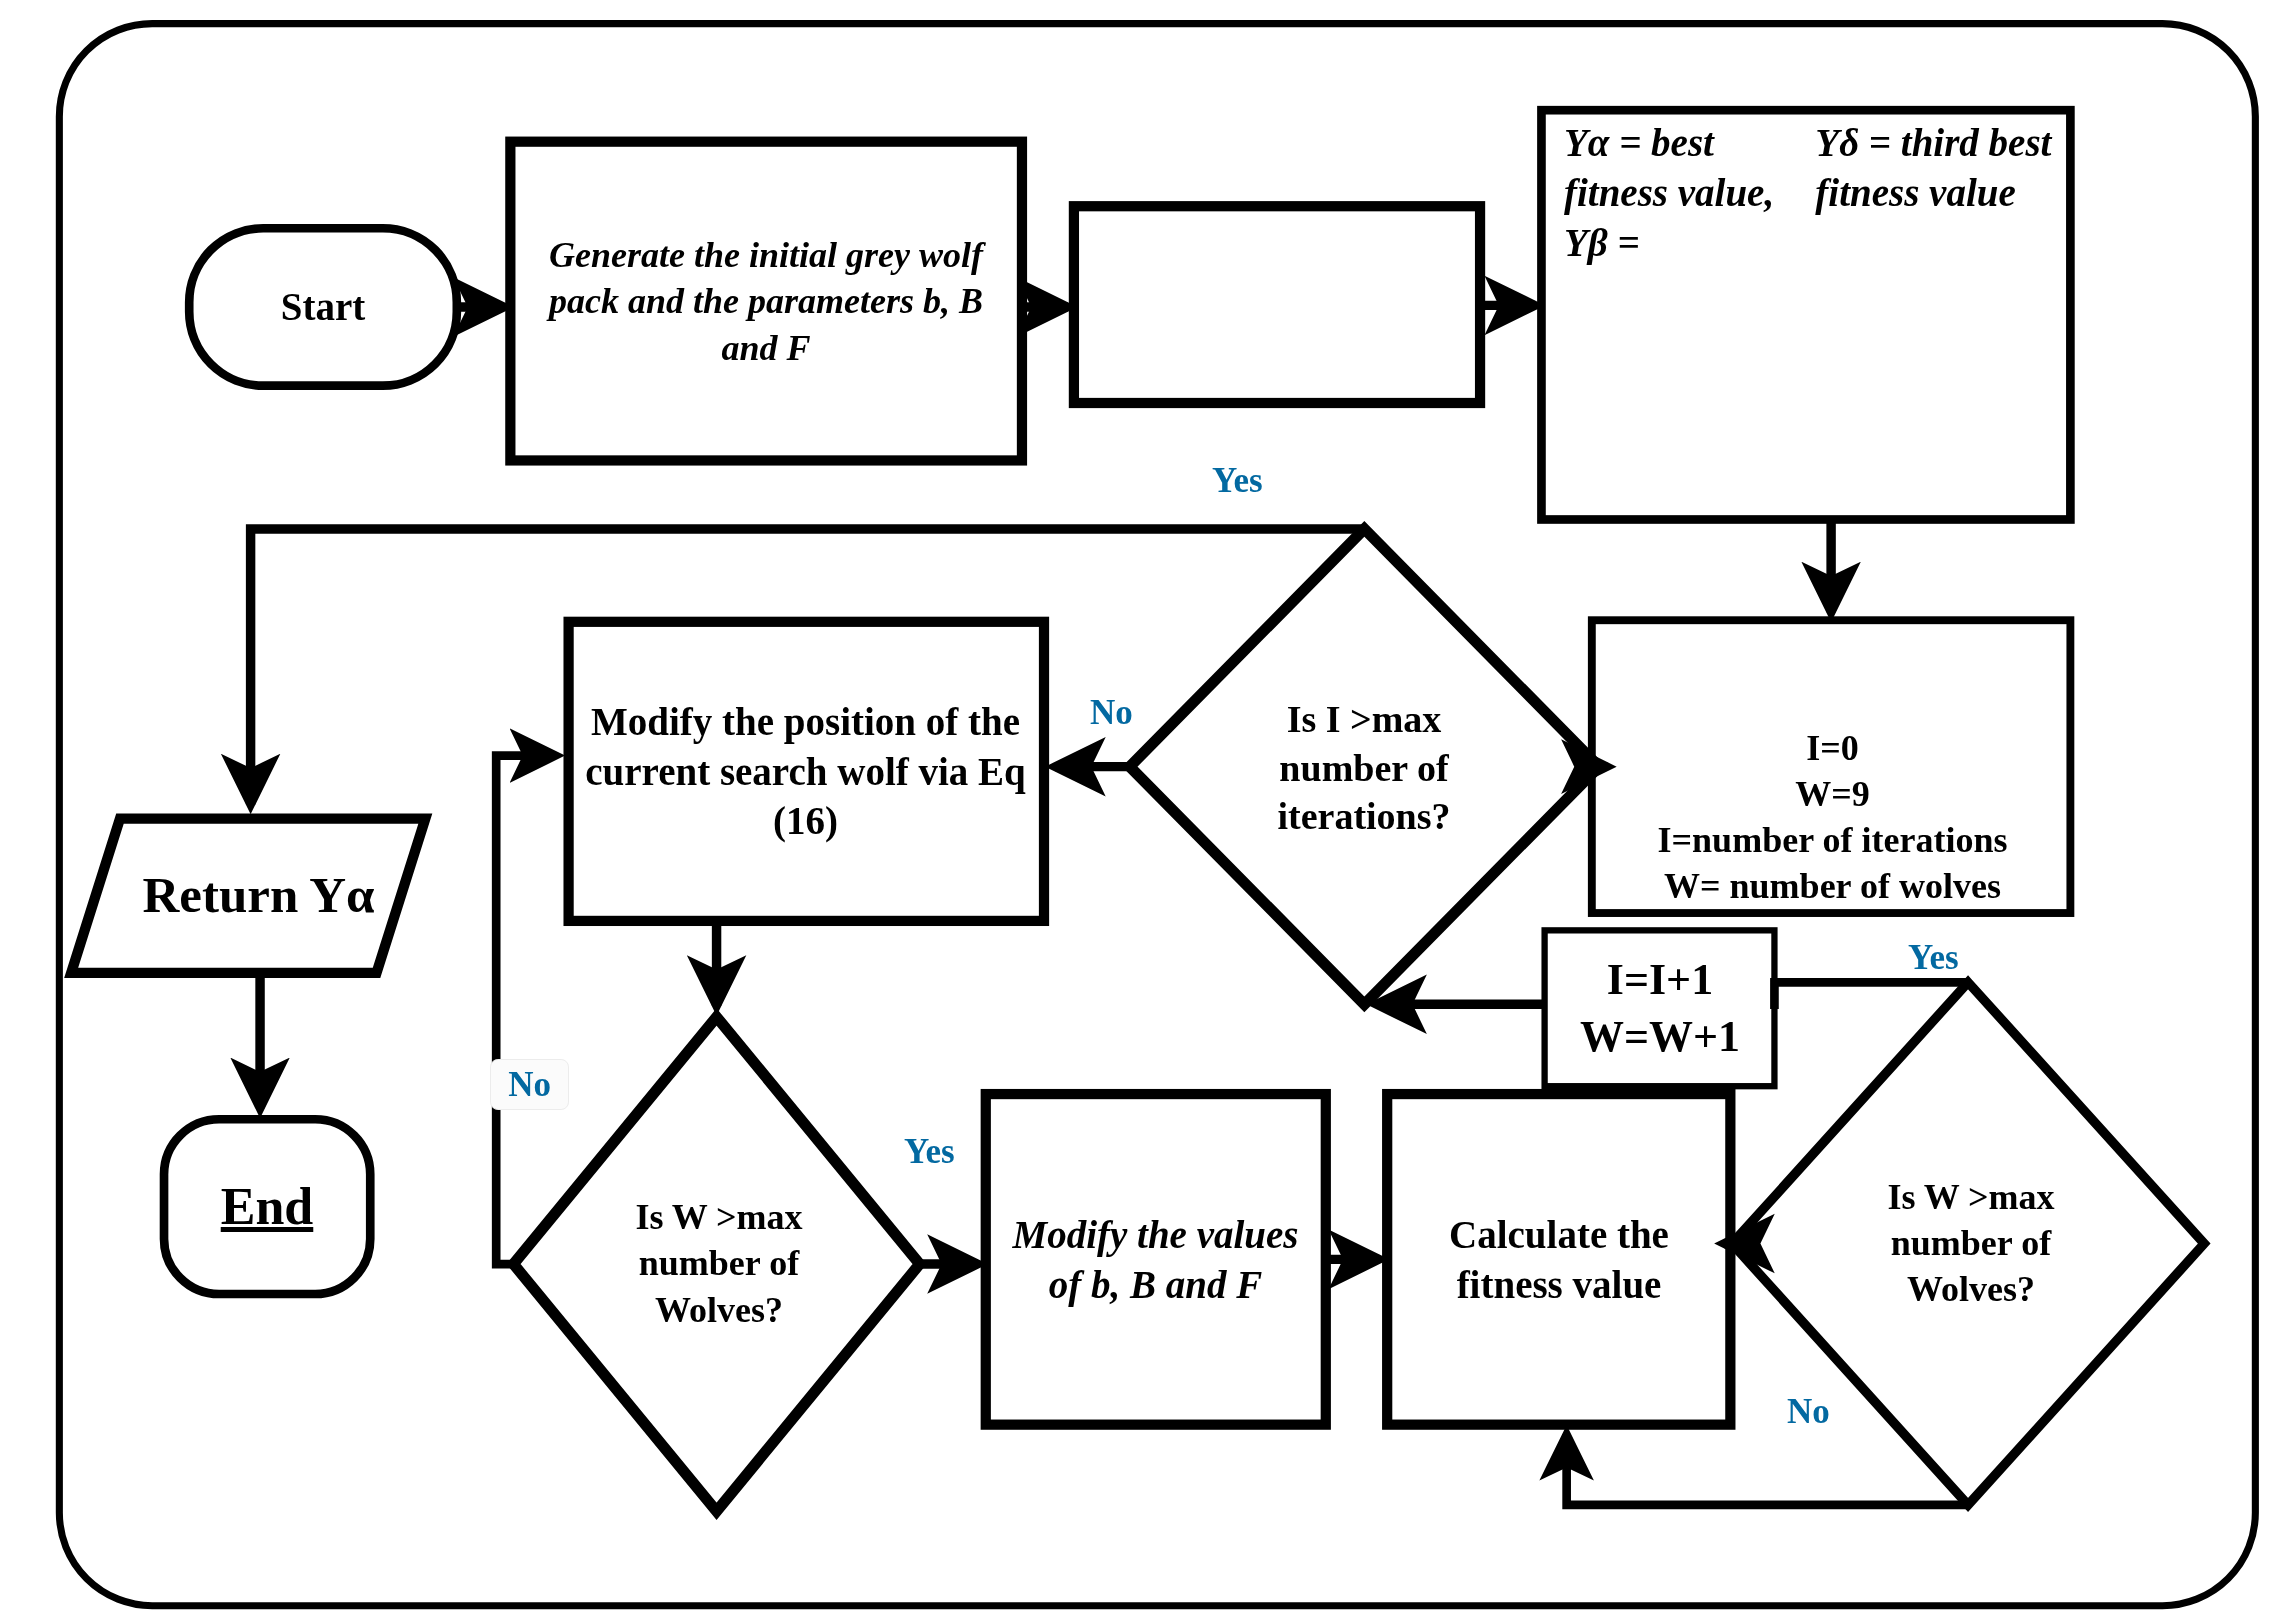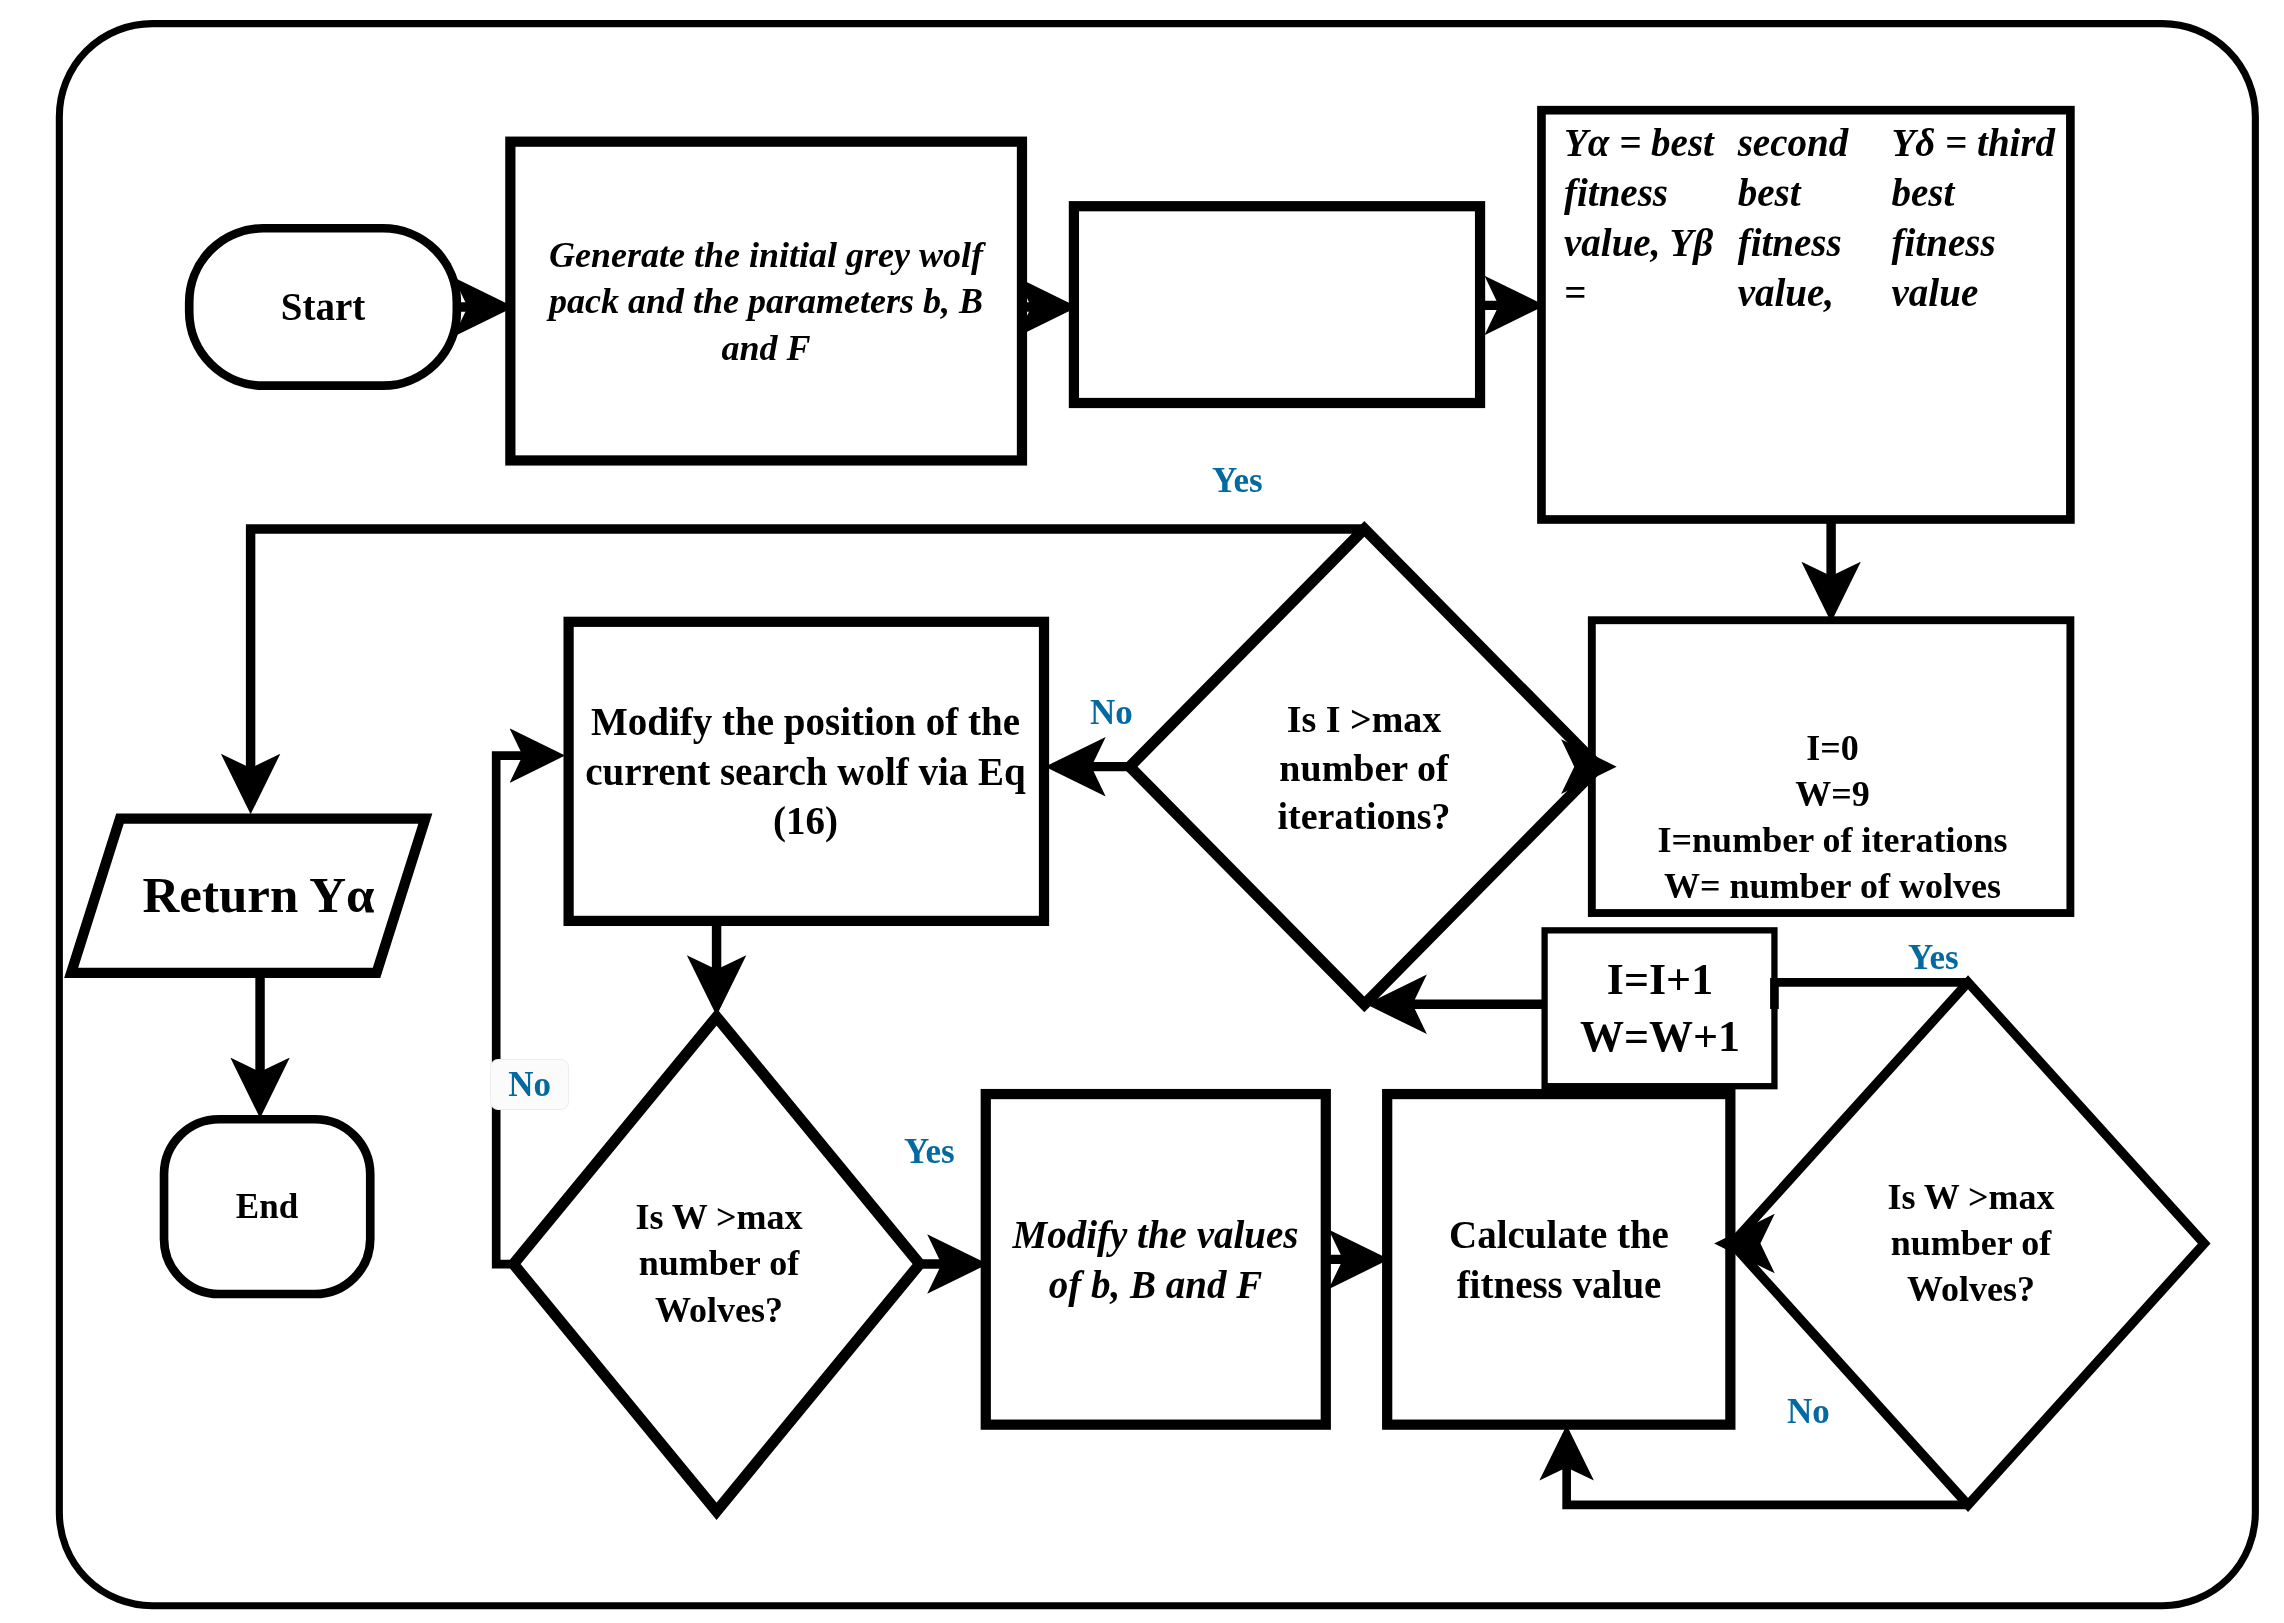--- a/index.html
+++ b/index.html
@@ -128,38 +128,37 @@
     <line x1="1962" y1="1276" x2="1748" y2="1276" stroke="#000" stroke-width="12" marker-end="url(#arrow)"></line>
   </svg>
 
   <div class="node-text bold-serif" style="left:189px; top:228px; width:268px; height:157px; font-size:39px;">Start</div>
 
   <div class="node-text bolditalic-serif" style="left:526px; top:150px; width:480px; height:303px; font-size:36px;">Generate the initial grey wolf pack and the parameters b, B and F</div>
 
 
   <div class="node-text bolditalic-serif" style="left:1553px; top:118px; width:509px; height:394px; flex-direction:row; align-items:flex-start; justify-content:center; text-align:left; font-size:39px; padding-left:11px; box-sizing:border-box;">
     <span>Yα = best fitness value, Yβ =</span>
-    <span>second best fitness value,</span>
     <span>Yδ = third best fitness value</span>
   </div>
 
   <div class="node-text bold-serif" style="left:1600px; top:627px; width:465px; height:282px; flex-direction:column; justify-content:flex-end; font-size:36px;font-family:Liberation Serif, serif;">
     <span>I=0</span>
     <span>W=9</span>
     <span>I=number of iterations</span>
     <span>W= number of wolves</span>
   </div>
 
   <div class="node-text bold-serif" style="left:1238px; top:658px; width:252px; height:220px; font-size:38px;">Is I &gt;max number of iterations?</div>
 
   <div class="node-text bold-serif" style="left:579px; top:630px; width:453px; height:283px; font-size:39px;">Modify the position of the current search wolf via Eq (16)</div>
 
   <div class="node-text bold-serif" style="left:101px; top:831px; width:315px; height:129px; font-size:51px;">Return Yα</div>
 
-  <div class="node-text bold-serif" style="left:164px; top:1120px; width:206px; height:175px; font-size:35px;">End</div>
+  <div class="node-text bold-serif" style="left:164px; top:1120px; width:206px; height:175px; font-size:52px;text-decoration:underline;">End</div>
 
   <div class="node-text bold-serif" style="left:597px; top:1157px; width:244px; height:213px; font-size:36px;">Is W &gt;max number of Wolves?</div>
 
   <div class="node-text bolditalic-serif" style="left:995px; top:1102px; width:321px; height:315px; font-size:39px;">Modify the values of b, B and F</div>
 
   <div class="node-text bold-serif" style="left:1397px; top:1102px; width:324px; height:315px; font-size:39px;">Calculate the fitness value</div>
 
   <div class="node-text bold-serif" style="left:1849px; top:1135px; width:244px; height:216px; font-size:36px;">Is W &gt;max number of Wolves?</div>
 
   <div class="node-text bold-serif" style="left:1553px; top:937px; width:214px; height:143px; flex-direction:column; justify-content:center; font-size:44px;">

